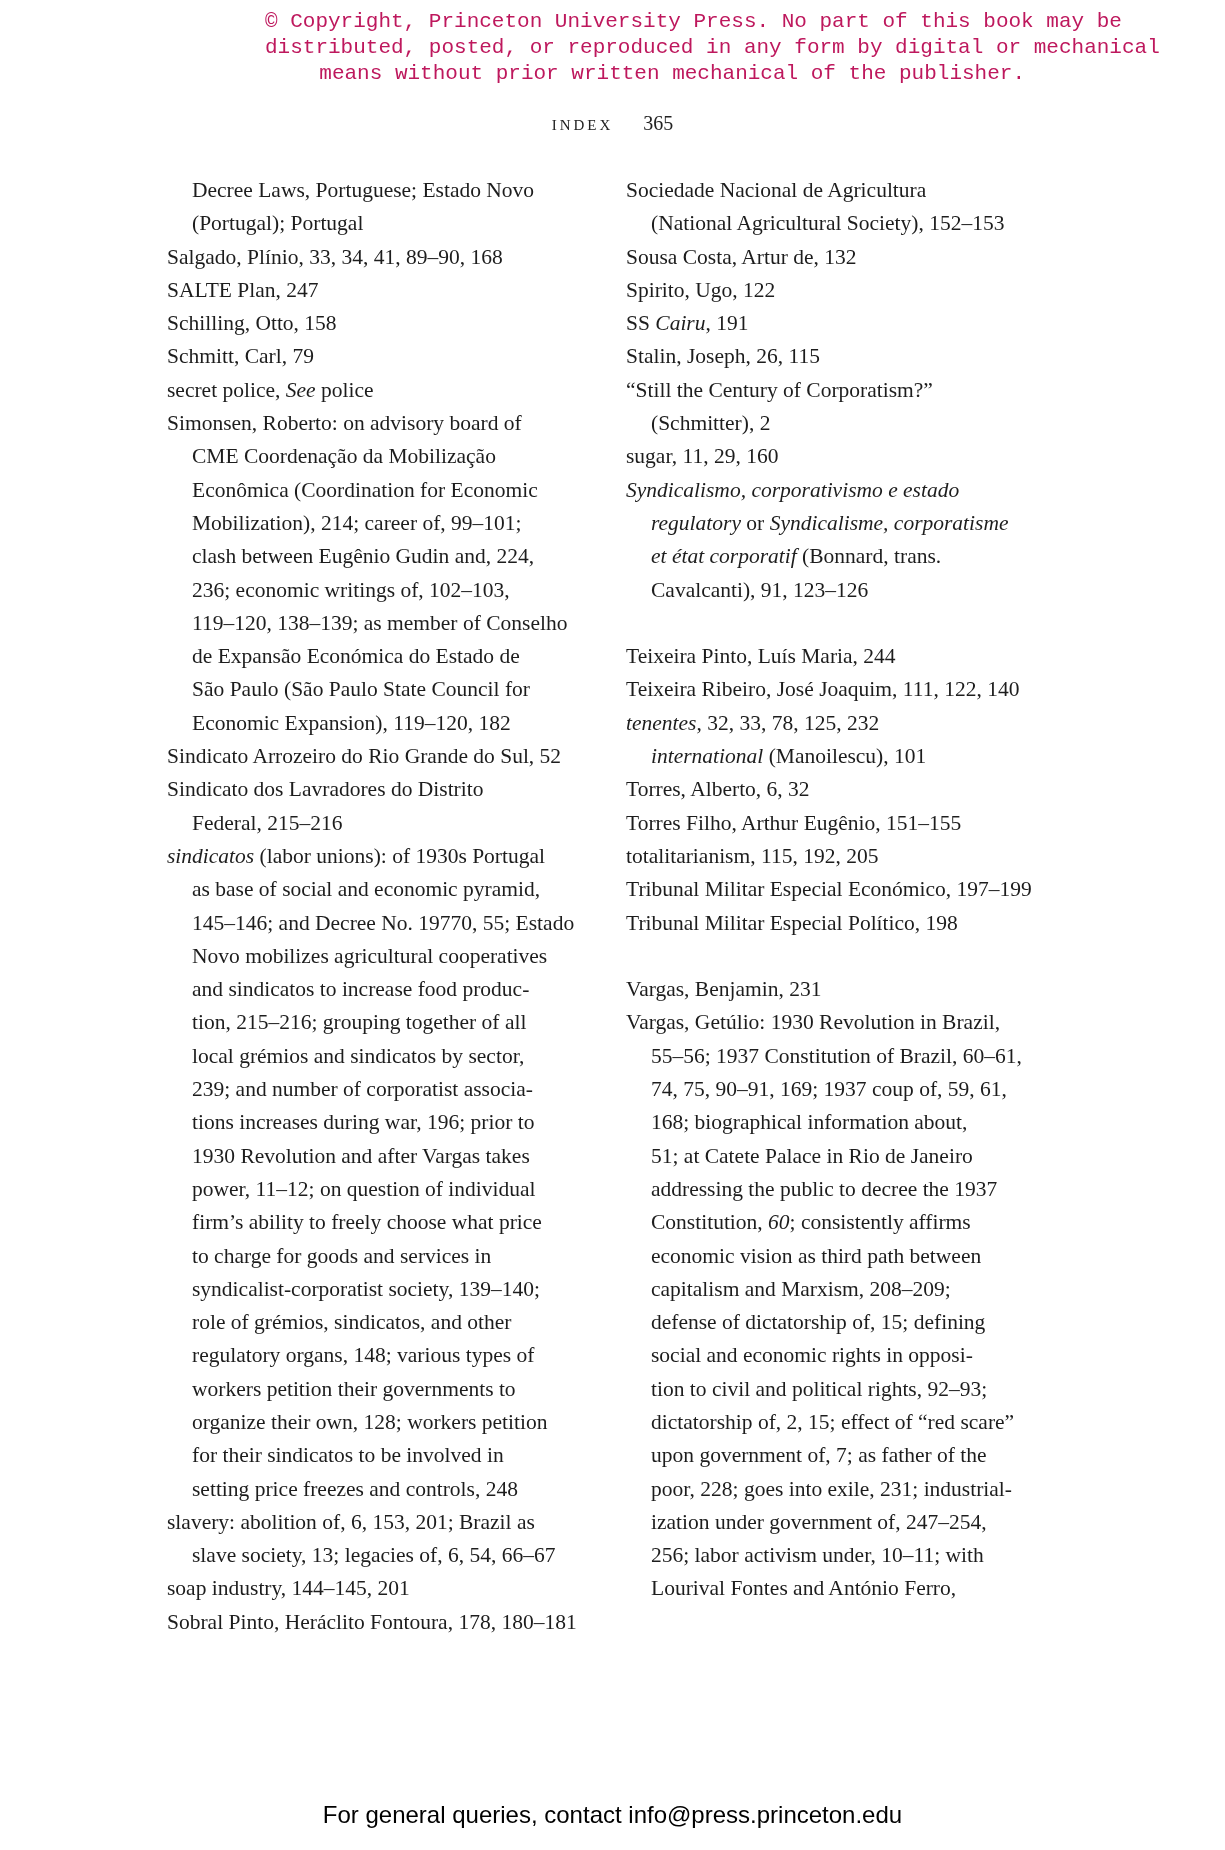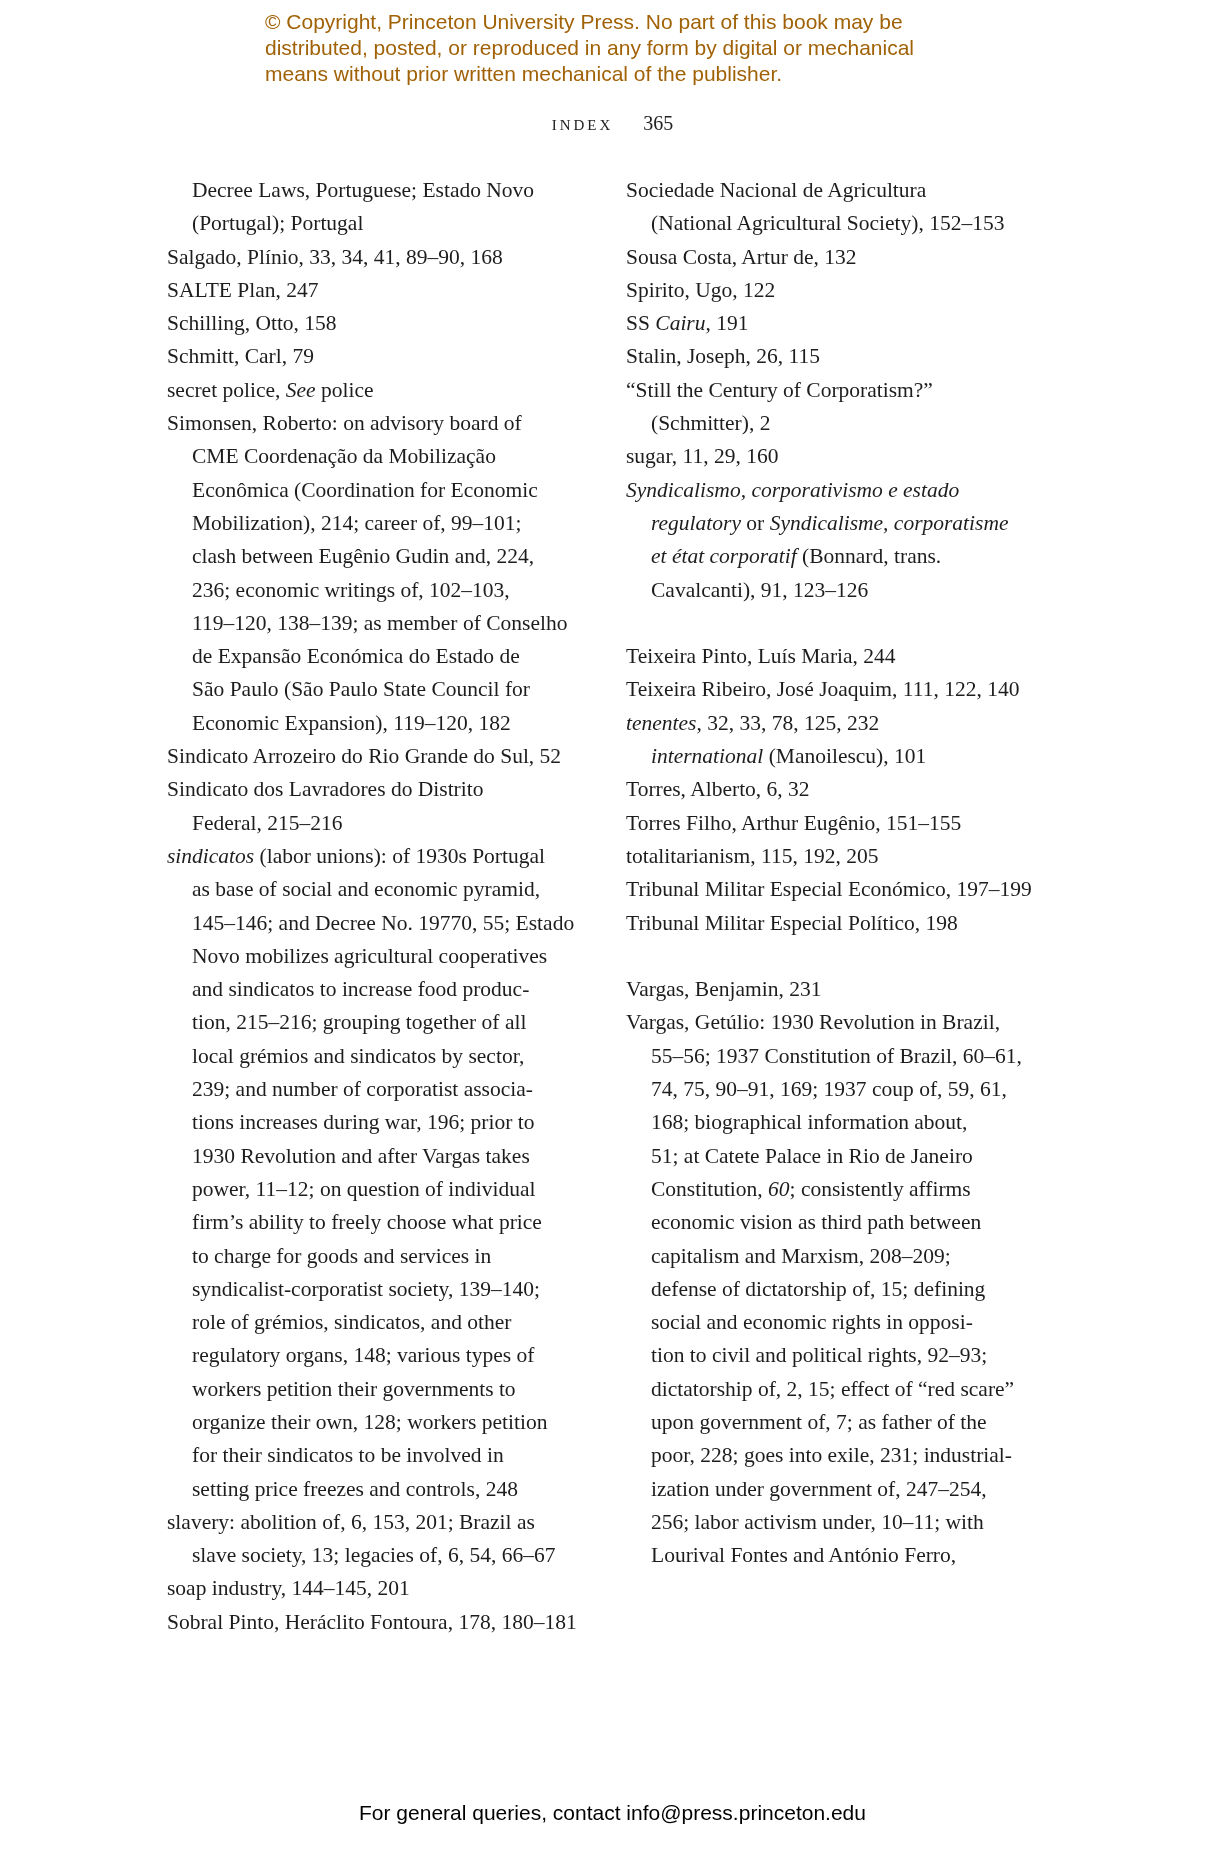--- a/index.html
+++ b/index.html
@@ -1,19 +1,19 @@
 <!DOCTYPE html>
 <html><head>
 <meta charset="utf-8">
 <style>
   html, body { margin: 0; padding: 0; background: #ffffff; }
   body { width: 1225px; height: 1850px; position: relative; overflow: hidden; color: #1d1d1d; }
   .copyright {
     position: absolute; left: 265px; top: 9px; width: 760px;
-    font-family: Liberation Sans, sans-serif; font-size: 21px; line-height: 26px; color: #a16207;
+    font-family: Liberation Mono, monospace; font-size: 21px; line-height: 26px; color: #be185d; text-align: right;
   }
   .copyright div { white-space: nowrap; }
   .running-head {
     position: absolute; top: 112px; left: 0; width: 1225px; text-align: center;
     font-family: "Liberation Serif", serif; color: #222;
   }
   .running-head .label { font-size: 15px; letter-spacing: 3px; text-transform: uppercase; margin-top: 15px; }
   .running-head .folio { font-size: 20px; margin-left: 26px; }
   .column {
     position: absolute; top: 174px; width: 440px;
@@ -21,21 +21,21 @@
   }
   .col-left { left: 167px; }
   .col-right { left: 626px; width: 470px; }
   .line { white-space: nowrap; height: 33.3px; }
   .line.indent { padding-left: 25px; }
   .line.blank { height: 33.3px; }
   .entry { display: block; }
   i { font-style: italic; }
   .footer {
     position: absolute; top: 1801px; left: 0; width: 1225px; text-align: center;
-    font-family: "Liberation Sans", sans-serif; font-size: 21px; color: #000;
+    font-family: "Liberation Sans", sans-serif; font-size: 24px; color: #000;
   }
 </style>
 </head>
 <body>
 
 <div class="copyright">
   <div>© Copyright, Princeton University Press. No part of this book may be</div>
   <div>distributed, posted, or reproduced in any form by digital or mechanical</div>
   <div>means without prior written mechanical of the publisher.</div>
 </div>
@@ -178,20 +178,21 @@
     <div class="line blank"></div>
     <div class="entry">
       <div class="line"><span>Vargas, Benjamin, 231</span></div>
     </div>
     <div class="entry">
       <div class="line"><span>Vargas, Getúlio: 1930 Revolution in Brazil,</span></div>
       <div class="line indent"><span>55–56; 1937 Constitution of Brazil, 60–61,</span></div>
       <div class="line indent"><span>74, 75, 90–91, 169; 1937 coup of, 59, 61,</span></div>
       <div class="line indent"><span>168; biographical information about,</span></div>
       <div class="line indent"><span>51; at Catete Palace in Rio de Janeiro</span></div>
+      <div class="line indent"><span>addressing the public to decree the 1937</span></div>
       <div class="line indent"><span>Constitution, </span><i>60</i><span>; consistently affirms</span></div>
       <div class="line indent"><span>economic vision as third path between</span></div>
       <div class="line indent"><span>capitalism and Marxism, 208–209;</span></div>
       <div class="line indent"><span>defense of dictatorship of, 15; defining</span></div>
       <div class="line indent"><span>social and economic rights in opposi-</span></div>
       <div class="line indent"><span>tion to civil and political rights, 92–93;</span></div>
       <div class="line indent"><span>dictatorship of, 2, 15; effect of “red scare”</span></div>
       <div class="line indent"><span>upon government of, 7; as father of the</span></div>
       <div class="line indent"><span>poor, 228; goes into exile, 231; industrial-</span></div>
       <div class="line indent"><span>ization under government of, 247–254,</span></div>

